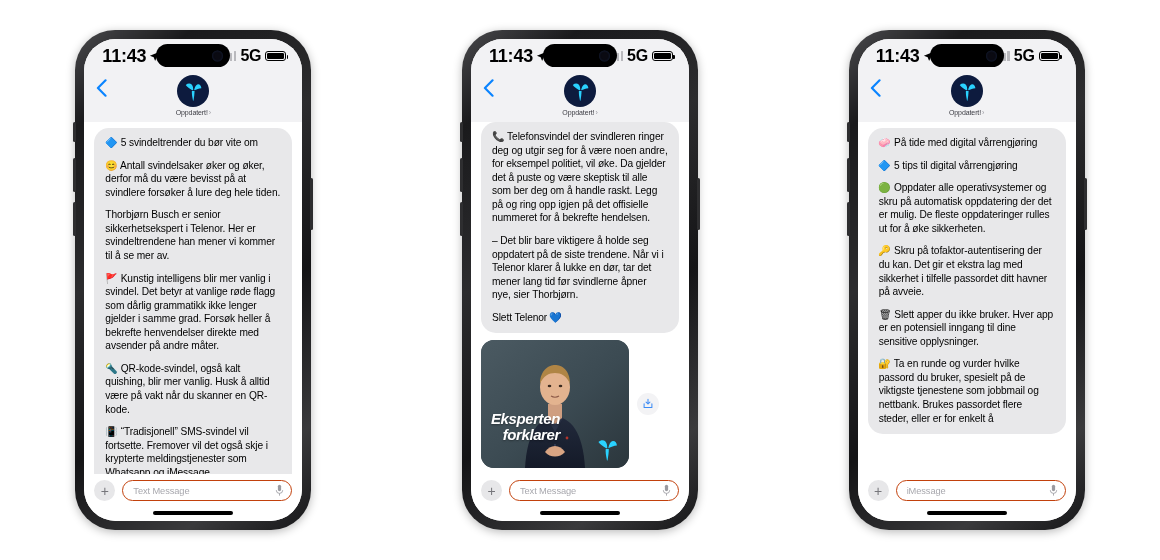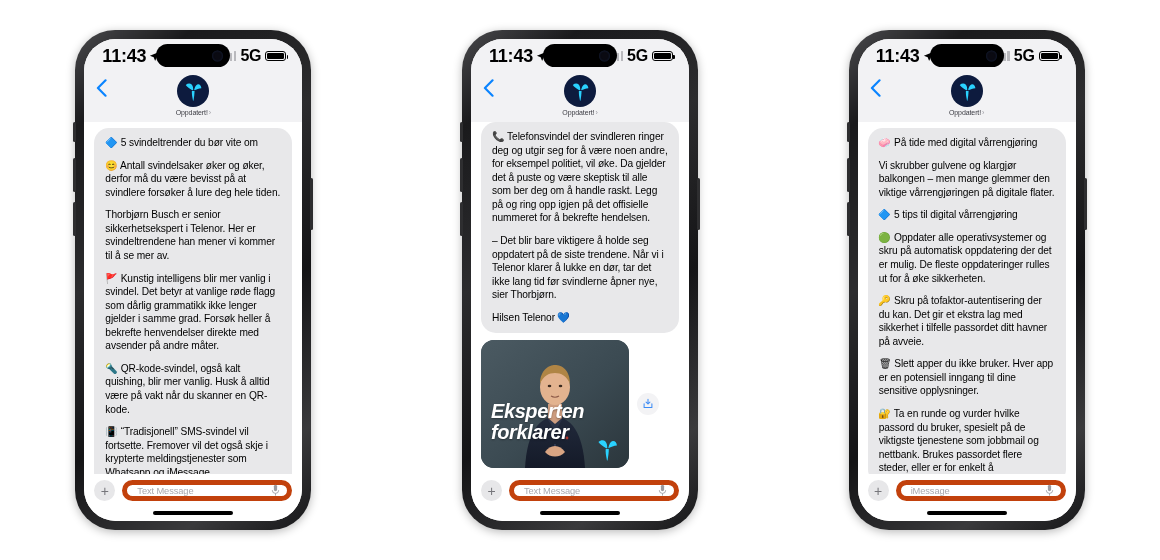--- a/index.html
+++ b/index.html
@@ -205,28 +205,29 @@
     border-radius: 13px;
     overflow: hidden;
     position: relative;
     background: #3b4a52;
     flex: 0 0 auto;
   }
   .media-caption {
     position: absolute;
     left: 10px;
     bottom: 26px;
-    font-size: 20px;
+    font-size: 15px;
     font-weight: bold;
     font-style: italic;
     color: #fff;
     line-height: 1.03;
     letter-spacing: -0.4px;
     text-shadow: 0 1px 2px rgba(0,0,0,0.35);
     z-index: 4;
+    text-align: right;
   }
   .media-logo {
     position: absolute;
     right: 7px;
     bottom: 6px;
     z-index: 4;
   }
   .share-btn {
     width: 22px; height: 22px;
     border-radius: 50%;
@@ -253,21 +254,21 @@
     background: #e7e7e9;
     color: #76767b;
     display:flex; align-items:center; justify-content:center;
     font-size: 14px;
     line-height: 1;
     flex: 0 0 auto;
   }
   .input-pill {
     flex: 1 1 auto;
     height: 21px;
-    border: 5px solid #c2410c;
+    border: 1px solid #c2410c;
     border-radius: 11px;
     display: flex;
     align-items: center;
     justify-content: space-between;
     padding: 0 7px 0 10px;
     box-sizing: border-box;
   }
   .input-pill .ph {
     font-size: 9.3px;
     color: #a8a8ae;
@@ -415,22 +416,22 @@
         </div>
         <div class="contact-name">
           <span>Oppdatert!</span>
           <span class="chev">›</span>
         </div>
       </div>
 
       <div class="thread tight">
         <div class="bubble">
           <p>📞 Telefonsvindel der svindleren ringer deg og utgir seg for å være noen andre, for eksempel politiet, vil øke. Da gjelder det å puste og være skeptisk til alle som ber deg om å handle raskt. Legg på og ring opp igjen på det offisielle nummeret for å bekrefte hendelsen.</p>
-          <p>– Det blir bare viktigere å holde seg oppdatert på de siste trendene. Når vi i Telenor klarer å lukke en dør, tar det ikke lang tid før svindlerne åpner nye, sier Thorbjørn.</p>
-          <p>Hilsen Telenor 💙</p>
+          <p>– Det blir bare viktigere å holde seg oppdatert på de siste trendene. Når vi i Telenor klarer å lukke en dør, tar det mener lang tid før svindlerne åpner nye, sier Thorbjørn.</p>
+          <p>Slett Telenor 💙</p>
         </div>
 
         <div class="media-row">
           <div class="media">
             <svg width="148" height="128" viewBox="0 0 148 128" preserveAspectRatio="xMidYMid slice">
               <defs>
                 <linearGradient id="bg2" x1="0" y1="0" x2="1" y2="1">
                   <stop offset="0%" stop-color="#4b5a62"></stop>
                   <stop offset="55%" stop-color="#3b4a52"></stop>
                   <stop offset="100%" stop-color="#2b363c"></stop>
@@ -547,21 +548,20 @@
         </div>
         <div class="contact-name">
           <span>Oppdatert!</span>
           <span class="chev">›</span>
         </div>
       </div>
 
       <div class="thread">
         <div class="bubble">
           <p>🧼 På tide med digital vårrengjøring</p>
-          <p>Vi skrubber gulvene og klargjør balkongen – men mange glemmer den viktige vårrengjøringen på digitale flater.</p>
           <p>🔷 5 tips til digital vårrengjøring</p>
           <p>🟢 Oppdater alle operativsystemer og skru på automatisk oppdatering der det er mulig. De fleste oppdateringer rulles ut for å øke sikkerheten.</p>
           <p>🔑 Skru på tofaktor-autentisering der du kan. Det gir et ekstra lag med sikkerhet i tilfelle passordet ditt havner på avveie.</p>
           <p>🗑 Slett apper du ikke bruker. Hver app er en potensiell inngang til dine sensitive opplysninger.</p>
           <p>🔐 Ta en runde og vurder hvilke passord du bruker, spesielt på de viktigste tjenestene som jobbmail og nettbank. Brukes passordet flere steder, eller er for enkelt å</p>
         </div>
       </div>
 
       <div class="composer">
         <div class="plus-btn">+</div>

